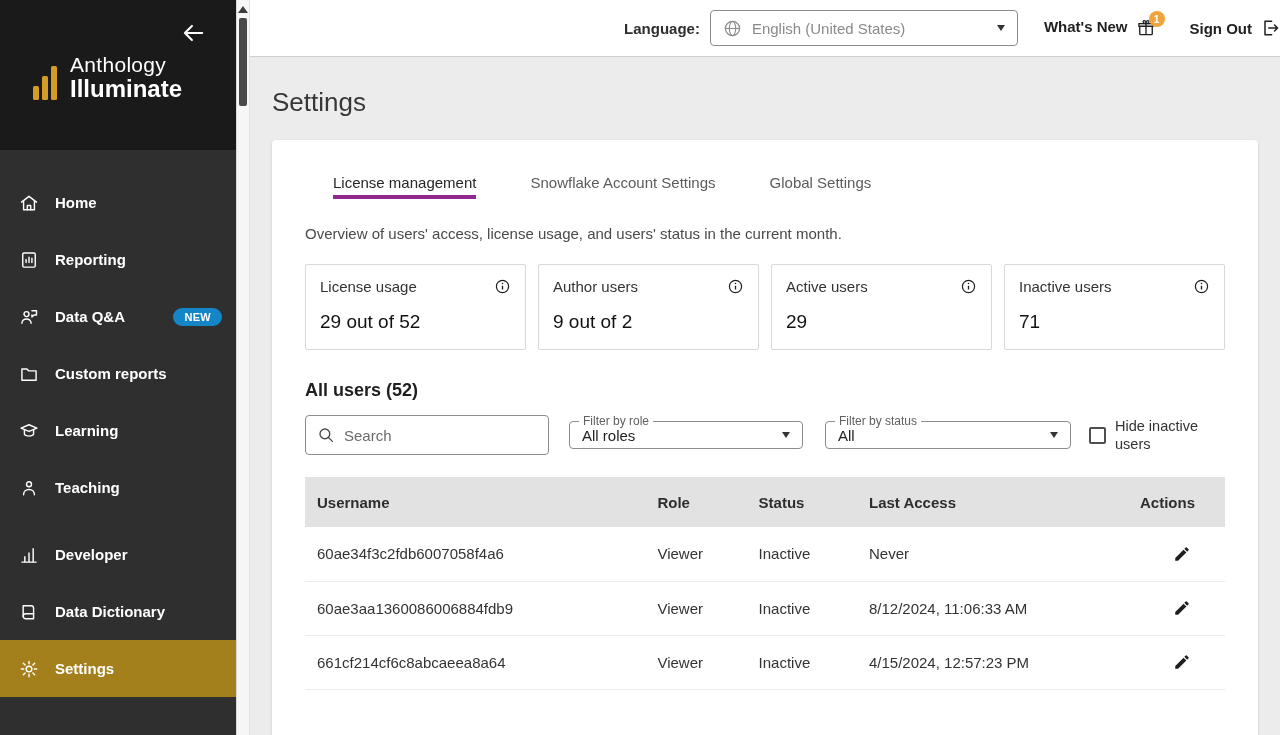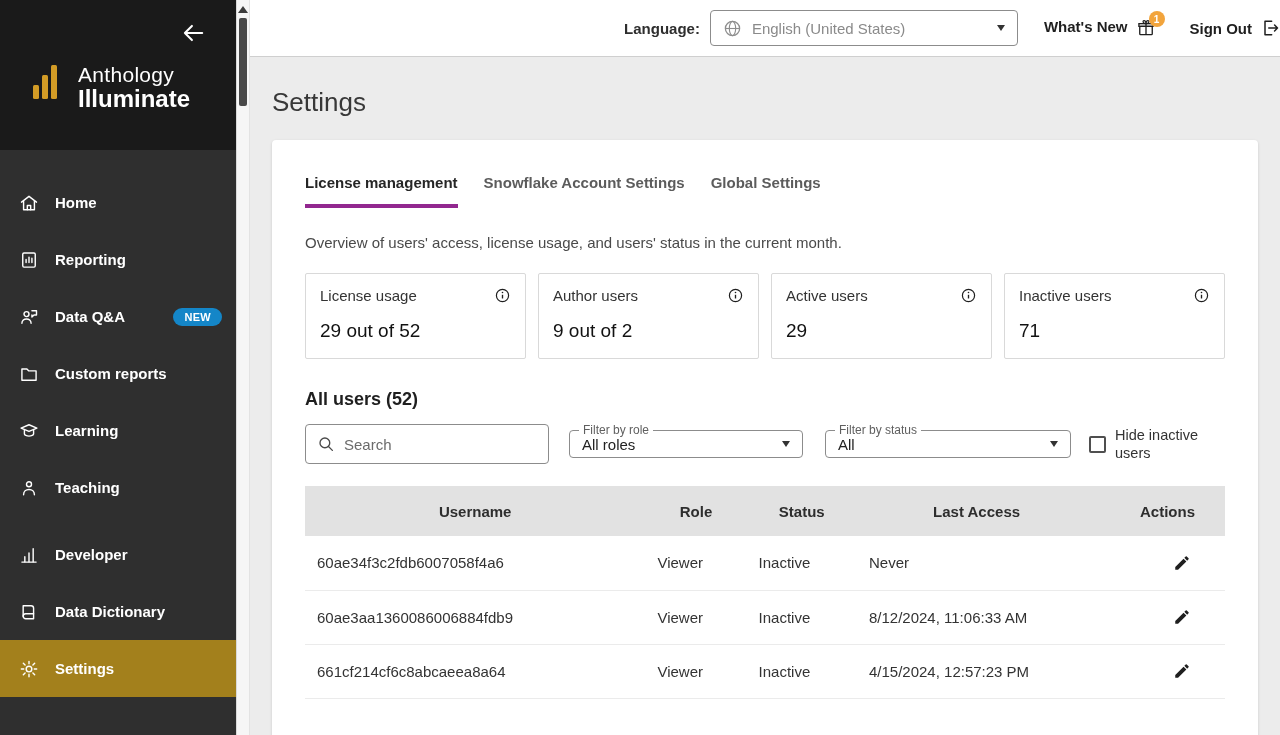--- a/index.html
+++ b/index.html
@@ -5,21 +5,21 @@
   * { box-sizing: border-box; margin: 0; padding: 0; }
   html, body { width: 1280px; height: 735px; overflow: hidden; }
   body { font-family: "Liberation Sans", sans-serif; color: #333; background: #fff; }
 
   .app { display: grid; grid-template-columns: 236px 14px 1fr; width: 1280px; height: 735px; }
 
   
   .sidebar { background: var(--sidebar_nav, #2f2f2f); display: flex; flex-direction: column; overflow: hidden; }
   .sidebar-top { background: var(--sidebar_top, #1a1a1a); height: 150px; padding: 16px 26px 0 18px; }
   .back-btn { background: none; border: none; cursor: pointer; display: block; margin-left: auto; padding: 4px; }
-  .logo { display: flex; align-items: flex-start; gap: 18px; margin-top: 10px; padding-left: 14px; }
+  .logo { display: flex; align-items: flex-end; gap: 10px; padding-left: 14px; }
   .logo-text { display: flex; flex-direction: column; color: #fff; line-height: 1.1; }
   .logo-line1 { font-size: 21px; font-weight: 300; letter-spacing: .3px; }
   .logo-line2 { font-size: 24px; font-weight: 700; }
 
   .nav { flex: 1; display: flex; flex-direction: column; padding-top: 24px; border-radius: 16px; }
   .nav-item { display: flex; align-items: center; gap: 15px; height: 57px; padding: 0 14px 0 18px; color: #fff; font-size: 15px; font-weight: 600; cursor: pointer; }
   .nav-item.gap-above { margin-top: 10px; text-align: right; }
   .nav-item.active { background: var(--active_gold, #a3801c); }
   .nav-icon { width: 22px; height: 22px; display: inline-flex; align-items: center; justify-content: center; flex: none; }
   .nico { stroke: #fff; fill: none; stroke-width: 1.7; stroke-linecap: round; stroke-linejoin: round; width: 20px; height: 20px; }
@@ -41,21 +41,21 @@
   .wn-icon-wrap { position: relative; display: inline-flex; }
   .wn-badge { position: absolute; top: -7px; right: -9px; background: var(--badge_orange, #f2a43c); color: #fff; font-size: 10px; font-weight: 700; width: 16px; height: 16px; border-radius: 50%; display: flex; align-items: center; justify-content: center; }
   .sign-out { display: flex; align-items: center; gap: 8px; margin-left: 34px; font-weight: 700; font-size: 15px; color: #1f1f1f; cursor: pointer; }
 
   .content { flex: 1; overflow: hidden; }
   .page-title { font-size: 26px; font-weight: 400; color: #383838; margin: 30px 0 22px 22px; }
 
   .card { background: #fff; border-radius: 4px; box-shadow: 0 1px 3px rgba(0,0,0,.14); margin: 0 22px; padding: 34px 33px 40px; min-height: 640px; }
 
   .tabs { display: flex; gap: 26px; }
-  .tab { font-size: 15px; font-weight: 700; color: #5c5c5c; padding-bottom: 13px; cursor: pointer; border-bottom: 4px solid transparent; }
+  .tab { font-size: 15px; font-weight: 400; color: #5c5c5c; padding-bottom: 4px; cursor: pointer; border-bottom: 4px solid transparent; margin-left: 28px; }
   .tab.active { color: #262626; border-bottom-color: var(--accent_purple, #92278f); }
 
   .desc { margin-top: 26px; font-size: 15px; color: #4a4a4a; }
 
   .stats { display: flex; gap: 12px; margin-top: 22px; }
   .stat { flex: 1; border: 1px solid #d9d9d9; border-radius: 2px; padding: 13px 14px 16px; background: #fff; }
   .stat-top { display: flex; justify-content: space-between; align-items: flex-start; font-size: 15px; color: #333; }
   .stat-value { margin-top: 16px; font-size: 19px; color: #121212; }
   .info-btn { background: none; border: none; padding: 0; cursor: pointer; line-height: 0; }
 
@@ -68,21 +68,21 @@
   .osel { position: relative; height: 28px; border: 1px solid #8c8c8c; border-radius: 4px; display: flex; align-items: center; padding: 0 12px; background: #fff; cursor: pointer; }
   .osel.role { width: 234px; }
   .osel.status { width: 246px; margin-left: 2px; }
   .flabel { position: absolute; top: -8px; left: 9px; background: #fff; padding: 0 4px; font-size: 12px; color: #5f5f5f; }
   .osel .val { font-size: 15px; color: #222; }
   .cb { display: flex; align-items: center; gap: 9px; cursor: pointer; margin-left: -2px; }
   .cb-box { width: 17px; height: 17px; border: 2px solid #4f4f4f; border-radius: 2px; background: #fff; flex: none; }
   .cb-label { font-size: 14.5px; color: #333; width: 94px; line-height: 1.25; }
 
   table { width: 100%; border-collapse: collapse; margin-top: 22px; }
-  thead th { background: var(--table_header_bg, #e2e2e2); height: 50px; text-align: center; padding: 0 12px; font-size: 15px; font-weight: 700; color: #2e2e2e; }
+  thead th { background: var(--table_header_bg, #e2e2e2); height: 50px; text-align: left; padding: 0 12px; font-size: 15px; font-weight: 700; color: #2e2e2e; }
   tbody td { height: 54px; padding: 0 12px; border-bottom: 1px solid #ebebeb; font-size: 15px; color: #333; }
   th.col-actions, td.col-actions { text-align: right; padding-right: 30px; }
   .edit-btn { background: none; border: none; cursor: pointer; padding: 4px; line-height: 0; }
 </style>
 </head>
 <body>
 
 <div class="app">
 
   <aside class="sidebar">

